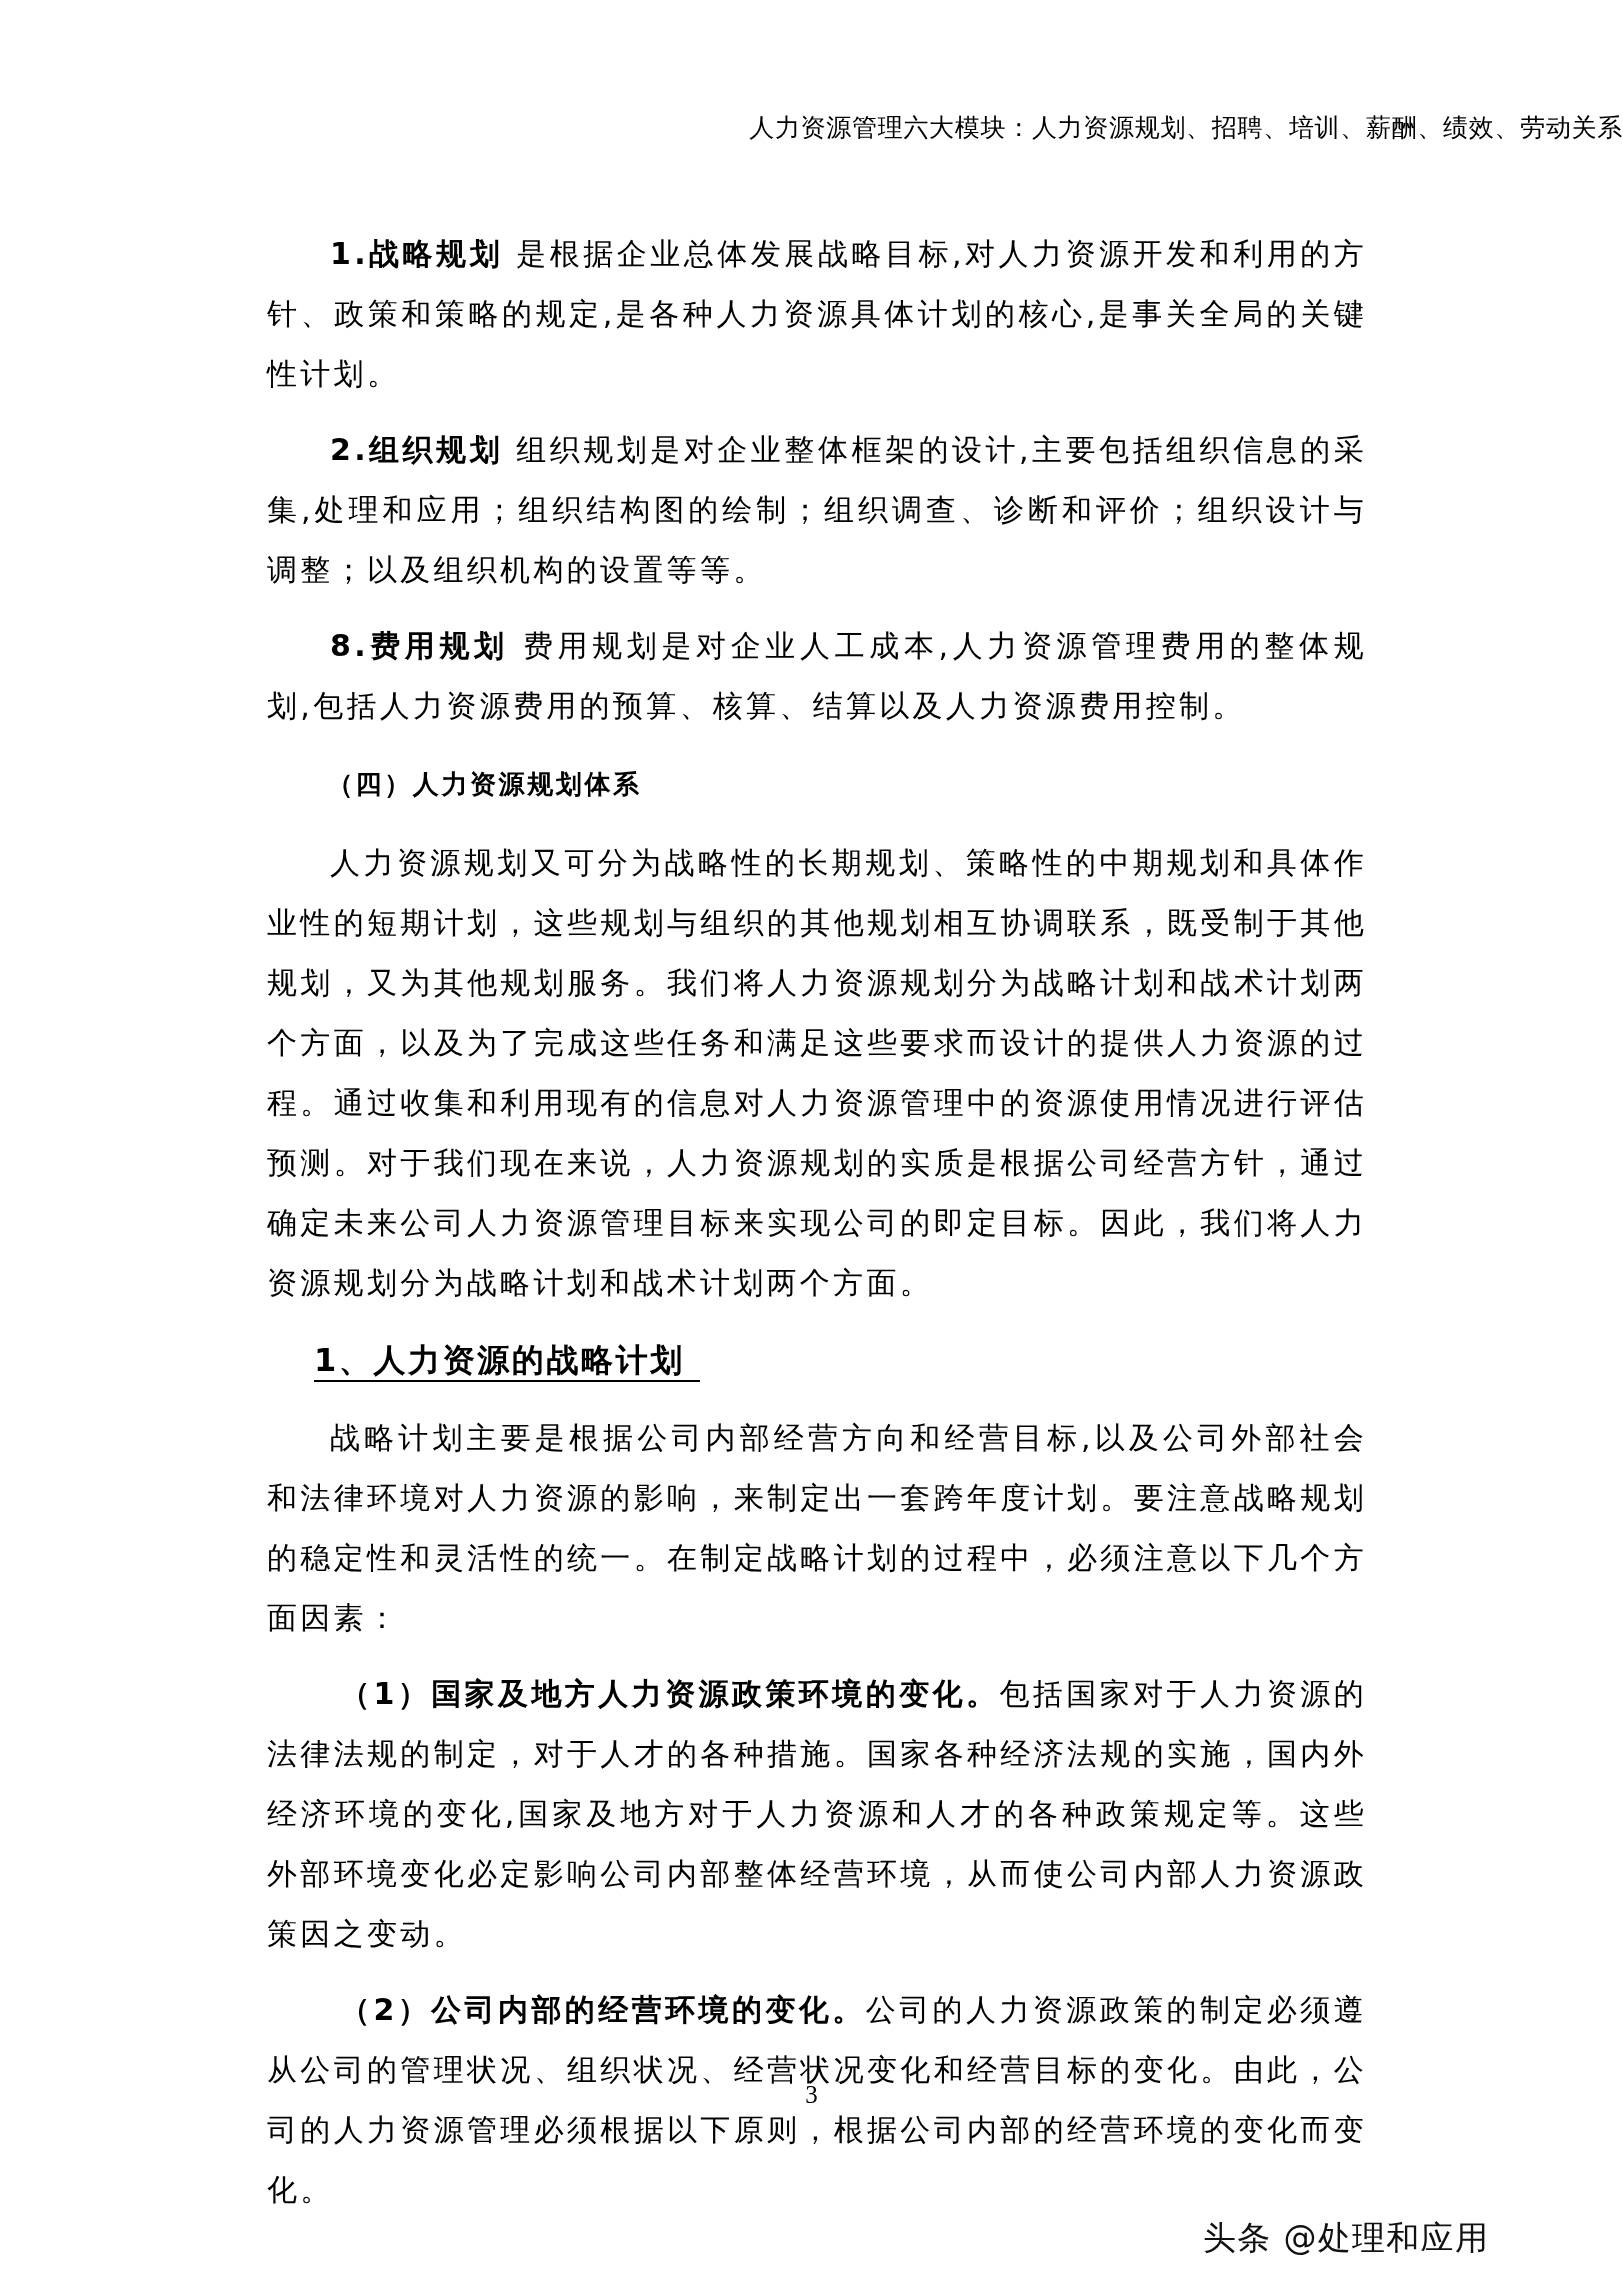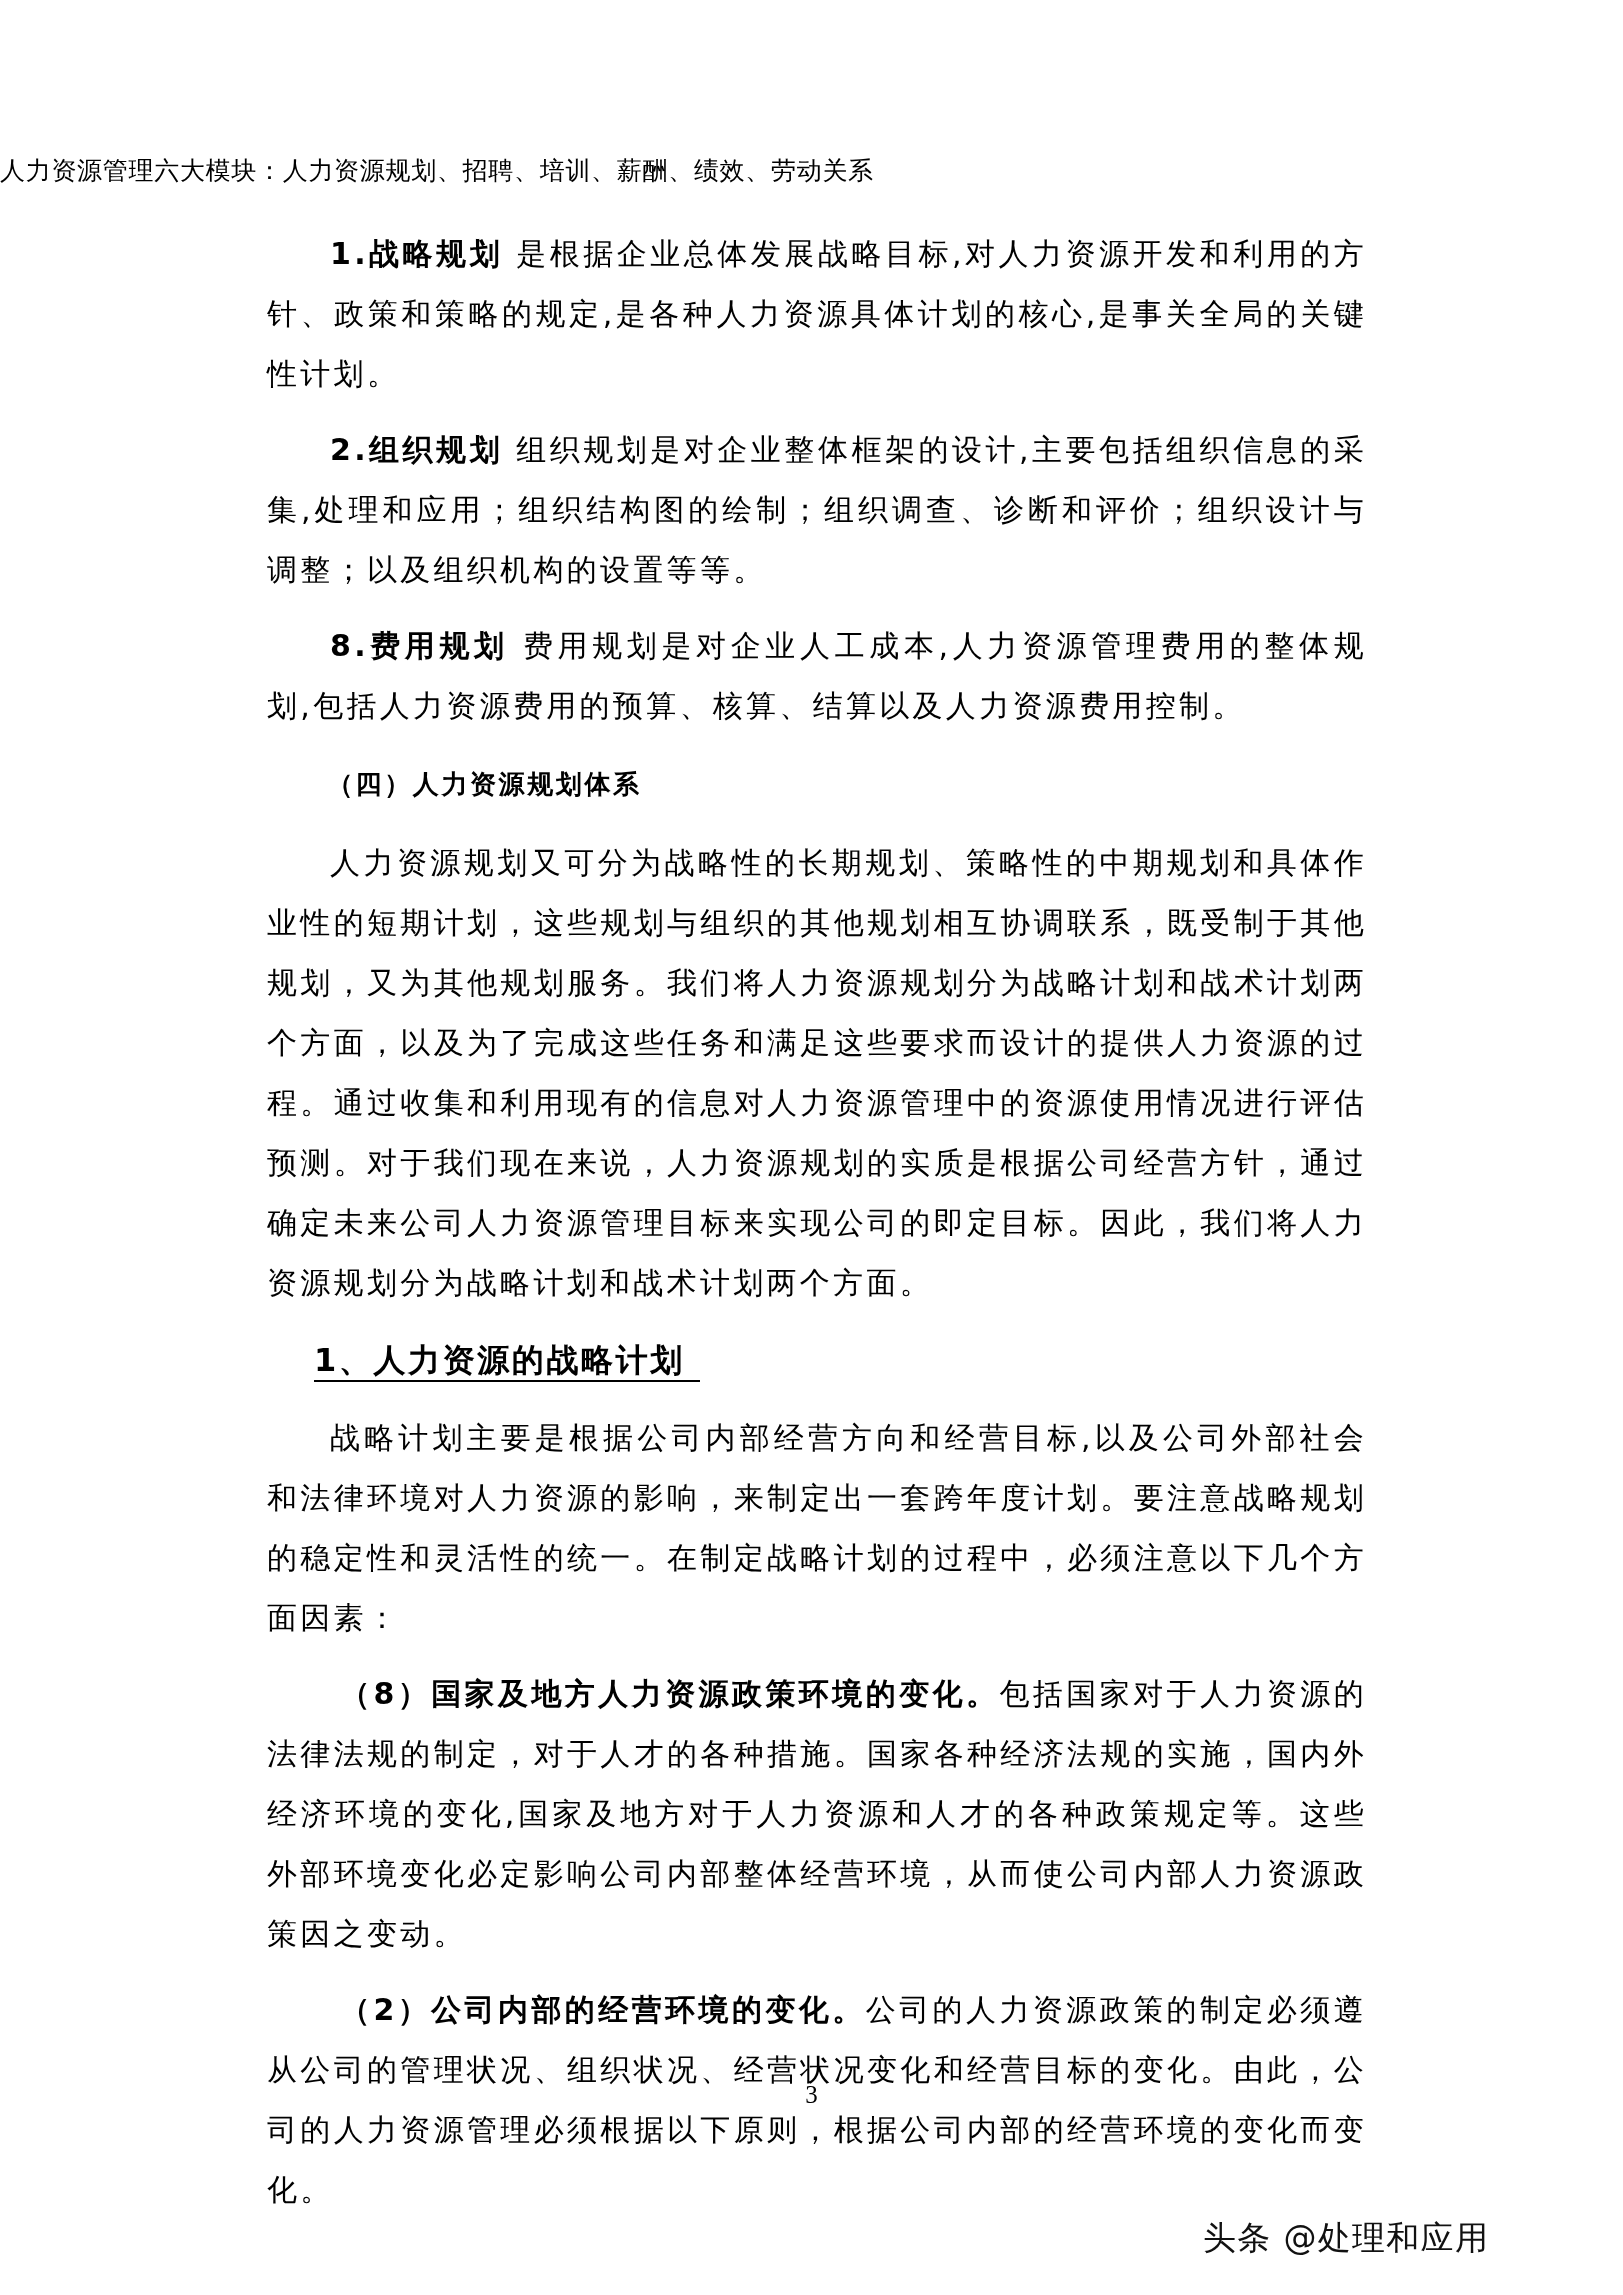--- a/index.html
+++ b/index.html
@@ -1,19 +1,19 @@
 <!DOCTYPE html>
 <html style="font-size:10.5px"><head>
 <meta charset="utf-8">
 <style>
   html, body { margin:0; padding:0; background:#ffffff; }
   body { width:1623px; height:2295px; position:relative; overflow:hidden;
          font-family:"DejaVu Sans", "Liberation Sans", sans-serif; color:#000; }
-  .header { position:absolute; top:111px; left:0; width:1623px; text-align:left;
-            font-size:25px; letter-spacing:0.7px;margin-top:43px; }
+  .header { position:absolute; top:111px; left:0; width:1623px; text-align:right;
+            font-size:25px; letter-spacing:0.7px; }
   .body { position:absolute; left:251px; width:1132px; top:208px; }
   .p { font-size:30px; line-height:60px; text-align:justify; text-align-last:left;
        letter-spacing:3.3px; margin:16px; }
   .indent { text-indent:63px; }
   .bold { font-weight:bold; }
   .h2 { font-size:26px; line-height:65px; padding-left:76px; margin:0; letter-spacing:2.6px; }
   .h3 { font-size:32px; line-height:63px; padding-left:63px; margin:0; letter-spacing:2.6px; }
   .h3 span.u { display:inline-block; width:386px; border-bottom:2.6px solid #000; line-height:39px; }
   .item-indent { text-indent:73px; }
   .page-num { position:absolute; top:2081px; left:0; width:1623px; text-align:center;
@@ -33,20 +33,20 @@
   <p class="p indent"><span class="bold">8.费用规划</span><span> 费用规划是对企业人工成本,人力资源管理费用的整体规划,包括人力资源费用的预算、核算、结算以及人力资源费用控制。</span></p>
 
   <h2 class="h2">（四）人力资源规划体系</h2>
 
   <p class="p indent">人力资源规划又可分为战略性的长期规划、策略性的中期规划和具体作业性的短期计划，这些规划与组织的其他规划相互协调联系，既受制于其他规划，又为其他规划服务。我们将人力资源规划分为战略计划和战术计划两个方面，以及为了完成这些任务和满足这些要求而设计的提供人力资源的过程。通过收集和利用现有的信息对人力资源管理中的资源使用情况进行评估预测。对于我们现在来说，人力资源规划的实质是根据公司经营方针，通过确定未来公司人力资源管理目标来实现公司的即定目标。因此，我们将人力资源规划分为战略计划和战术计划两个方面。</p>
 
   <h3 class="h3"><span class="u">1、人力资源的战略计划</span></h3>
 
   <p class="p indent">战略计划主要是根据公司内部经营方向和经营目标,以及公司外部社会和法律环境对人力资源的影响，来制定出一套跨年度计划。要注意战略规划的稳定性和灵活性的统一。在制定战略计划的过程中，必须注意以下几个方面因素：</p>
 
-  <p class="p item-indent"><span class="bold">（8）国家及地方人力资源政策环境的变化。</span><span>包括国家对于人力资源的法律法规的制定，对于人才的各种措施。国家各种经济法规的实施，国内外经济环境的变化,国家及地方对于人力资源和人才的各种政策规定等。这些外部环境变化必定影响公司内部整体经营环境，从而使公司内部人力资源政策因之变动。</span></p>
+  <p class="p item-indent"><span class="bold">（1）国家及地方人力资源政策环境的变化。</span><span>包括国家对于人力资源的法律法规的制定，对于人才的各种措施。国家各种经济法规的实施，国内外经济环境的变化,国家及地方对于人力资源和人才的各种政策规定等。这些外部环境变化必定影响公司内部整体经营环境，从而使公司内部人力资源政策因之变动。</span></p>
   <p class="p item-indent"><span class="bold">（2）公司内部的经营环境的变化。</span><span>公司的人力资源政策的制定必须遵从公司的管理状况、组织状况、经营状况变化和经营目标的变化。由此，公司的人力资源管理必须根据以下原则，根据公司内部的经营环境的变化而变化。</span></p>
 
 </div>
 
 <div class="page-num">3</div>
 <div class="watermark">头条 @处理和应用</div>
 
 
 </body></html>

